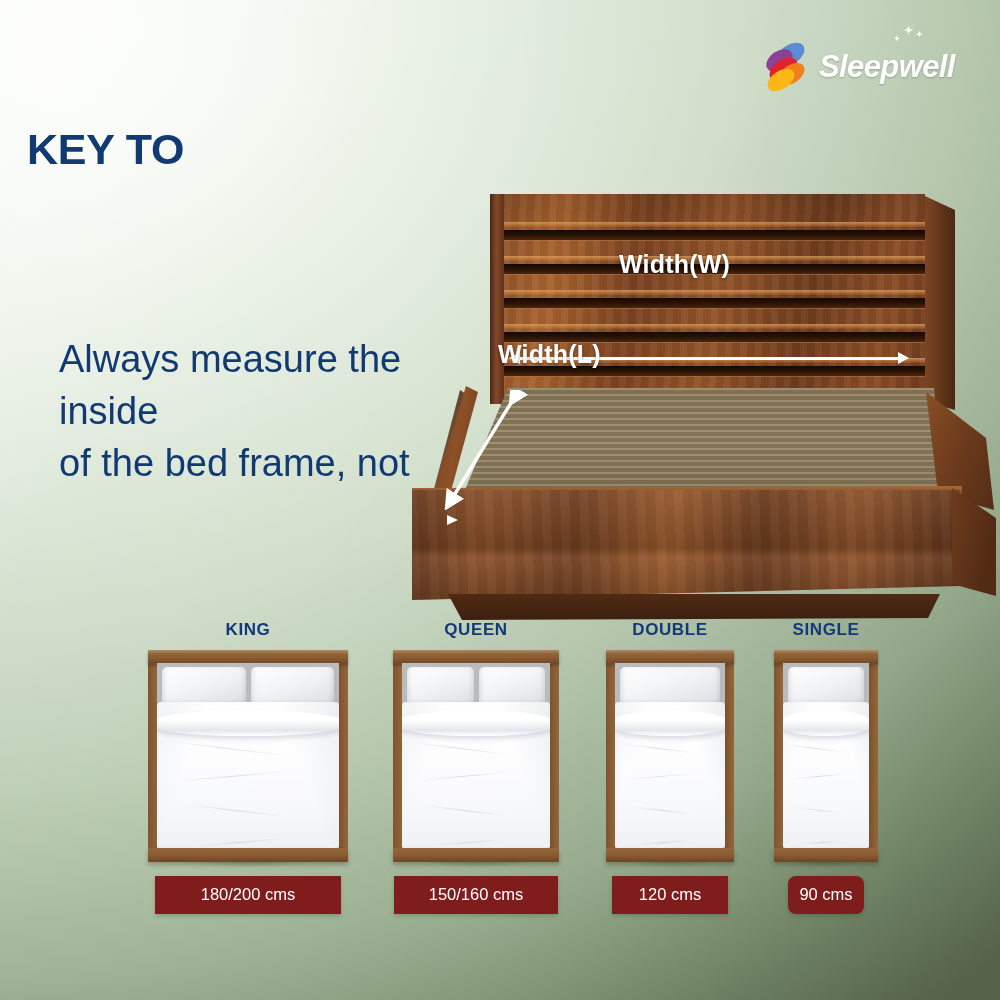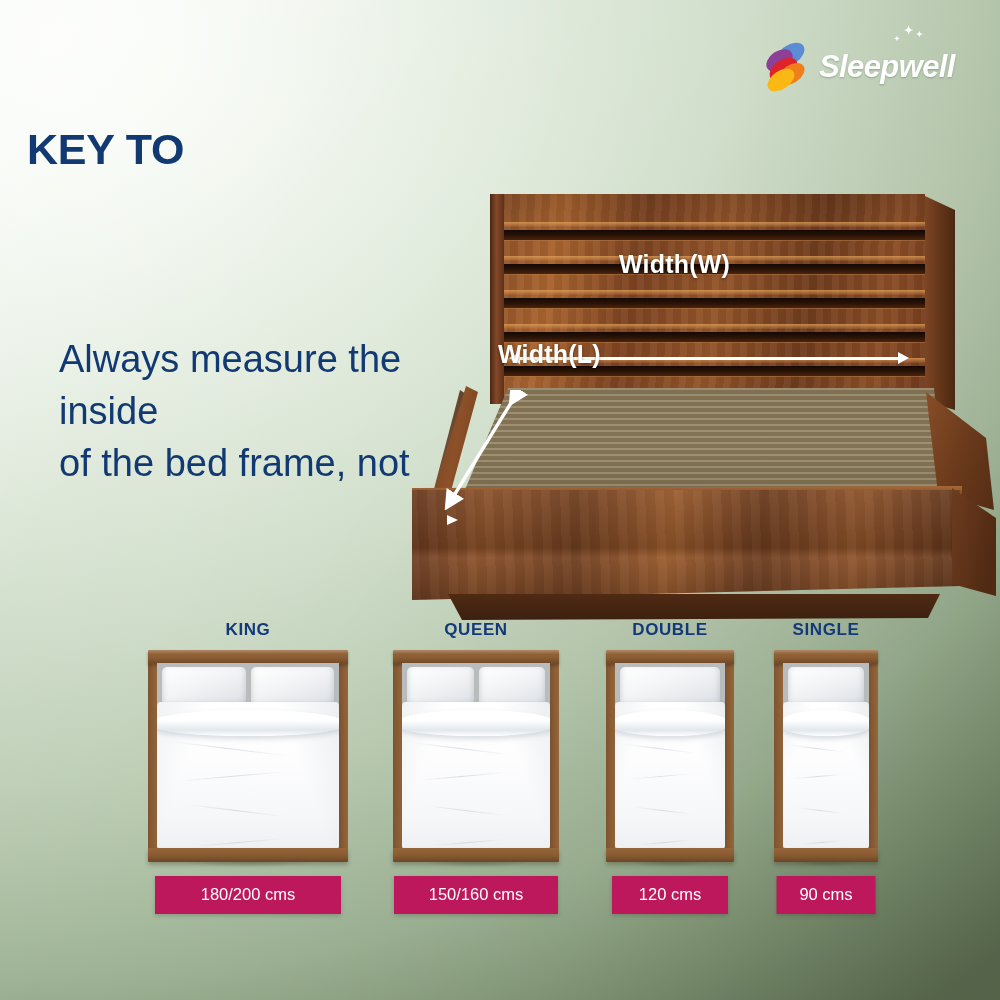--- a/index.html
+++ b/index.html
@@ -219,21 +219,21 @@
   }
   .fold{
     position:absolute;left:-4%;width:108%;height:26px;top:8px;
     background:linear-gradient(180deg, rgba(255,255,255,.95) 0%, #ffffff 40%, rgba(222,228,234,.85) 78%, rgba(255,255,255,.55) 100%);
     border-radius:50% 50% 46% 46%;
     box-shadow:0 3px 5px rgba(170,180,188,.45);
   }
   .crease{position:absolute;background:linear-gradient(90deg,rgba(186,195,203,0),rgba(186,195,203,.55),rgba(186,195,203,0));height:1px;}
   .badge{
     position:absolute;left:50%;transform:translateX(-50%);
-    background:#be185d;color:#fff;font-size:16.5px;font-weight:normal;
+    background:#7f1d1d;color:#fff;font-size:16.5px;font-weight:normal;
     padding:10px 0 11px;text-align:center;line-height:1;
     box-shadow:0 2px 4px rgba(30,45,25,.22);
   }
 </style>
 </head>
 <body>
 
 <div id="bg"></div>
 <div id="bg2"></div>
 
@@ -390,15 +390,15 @@
         </div>
         <div class="duvet">
           <div class="fold"></div>
           <div class="crease" style="top: 46px; left: 6%; width: 66%; transform: rotate(7deg);"></div>
           <div class="crease" style="top: 74px; left: 11%; width: 60%; transform: rotate(-5deg);"></div>
           <div class="crease" style="top: 108px; left: 16%; width: 54%; transform: rotate(7deg);"></div>
           <div class="crease" style="top: 140px; left: 21%; width: 48%; transform: rotate(-5deg);"></div>
         </div>
         <div class="fbar"></div>
       </div>
-      <div class="badge" style="top: 256px; width: 99px;">90 cms</div>
+      <div class="badge" style="top: 256px; width: 76px; border-radius: 8px;">90 cms</div>
     </div>
   </div>
 
 </body></html>

